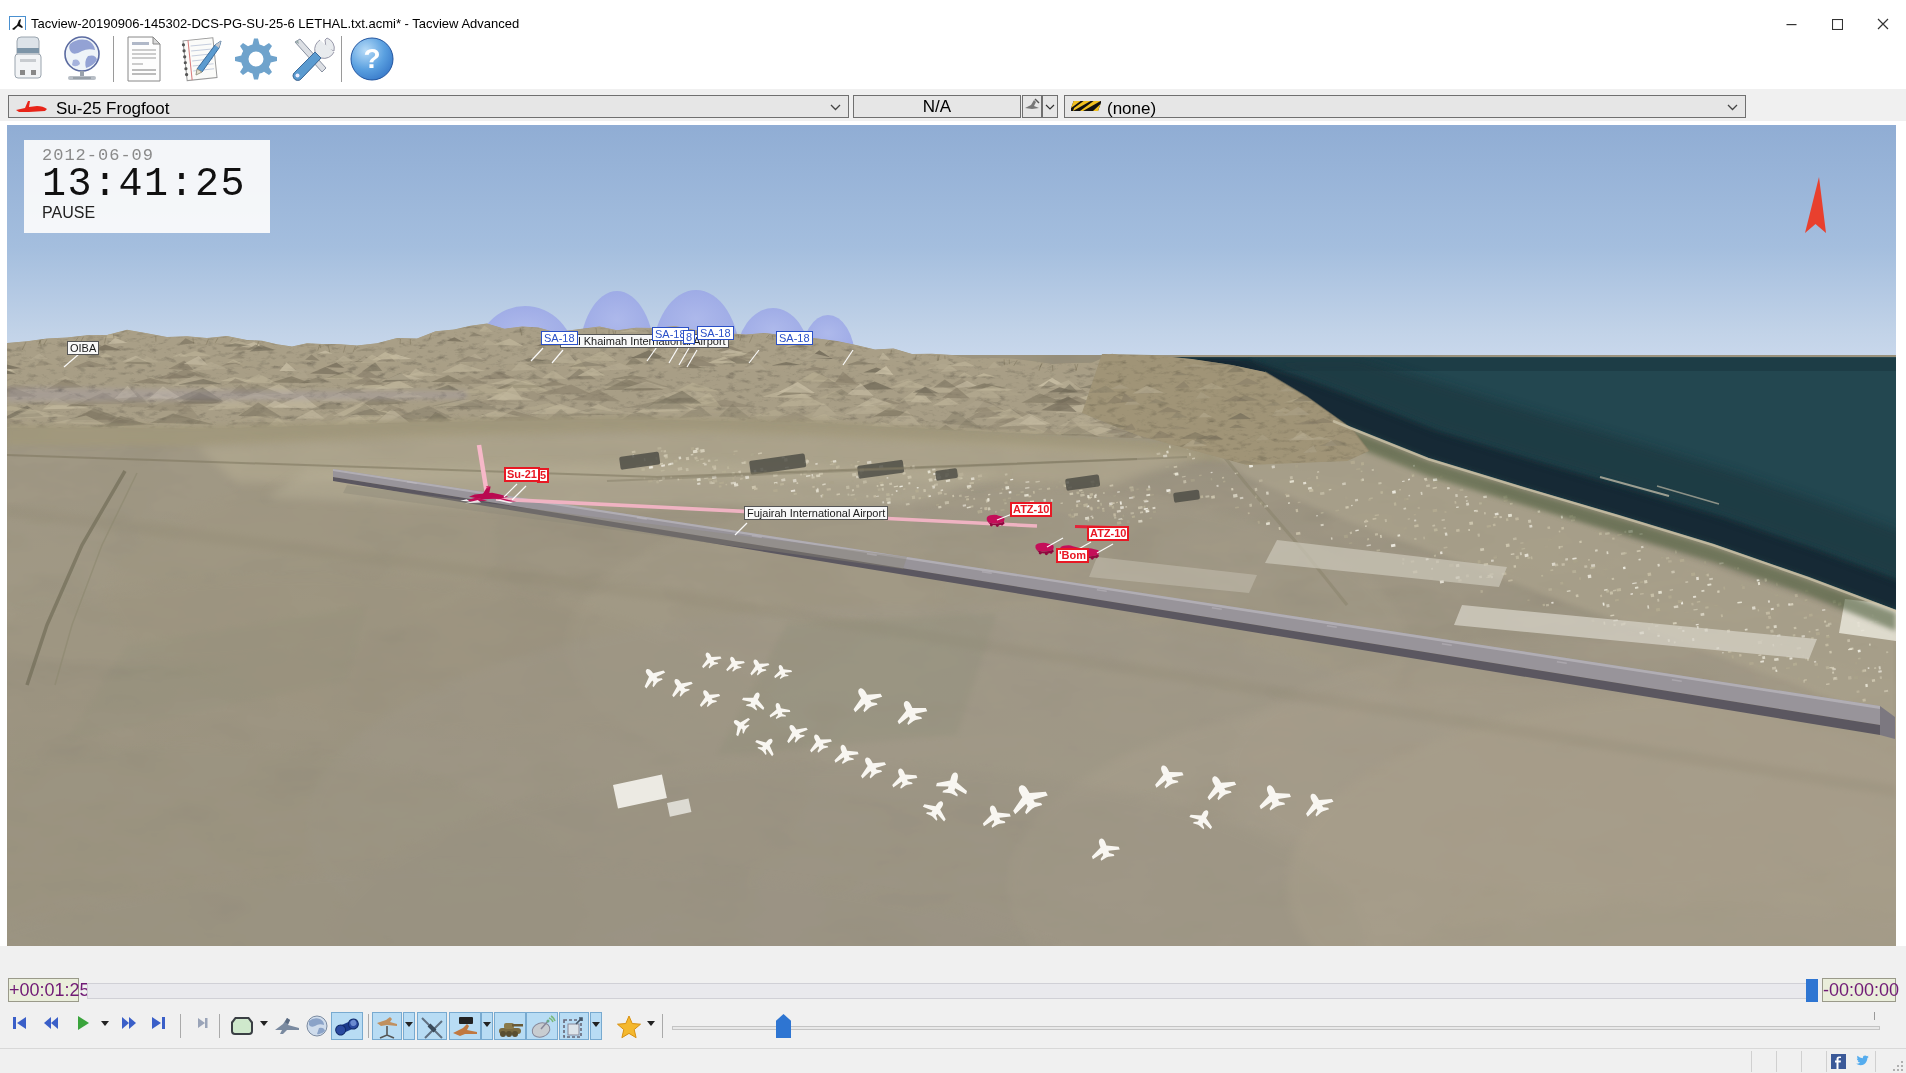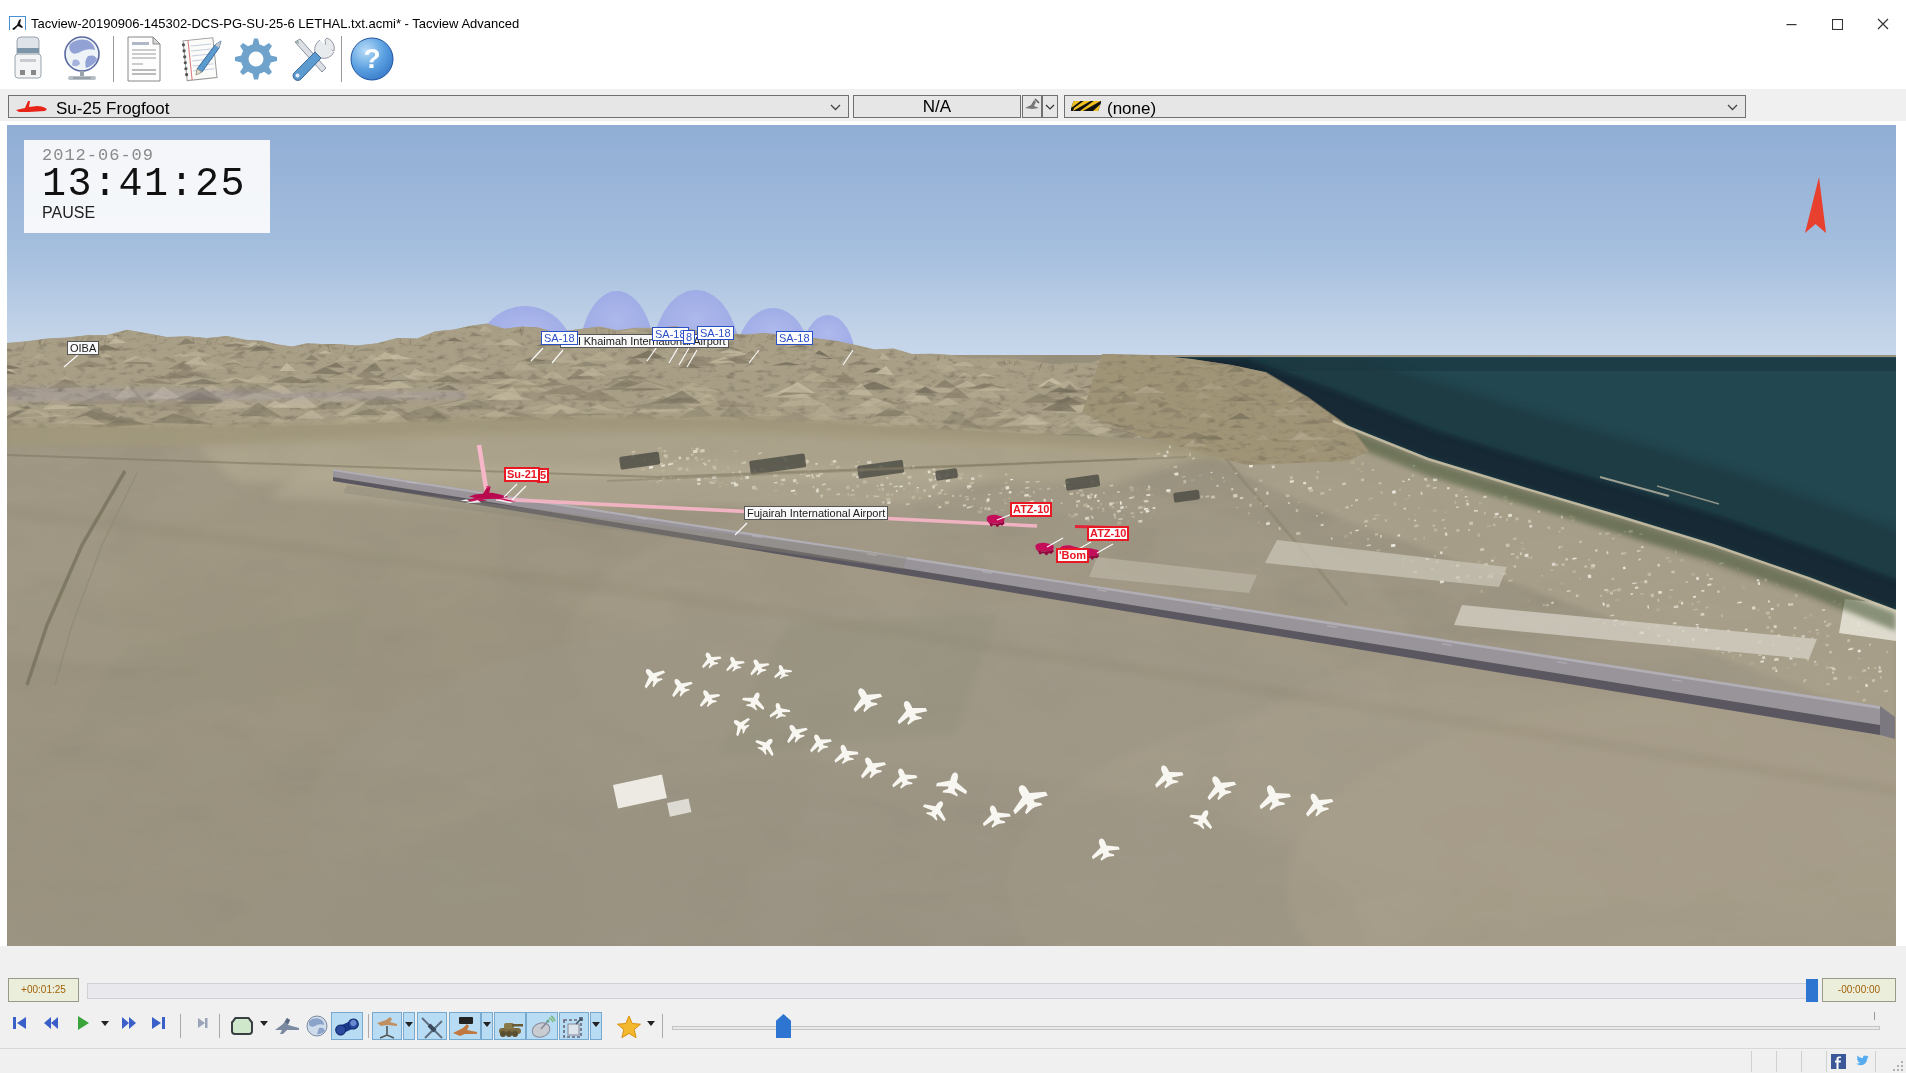--- a/index.html
+++ b/index.html
@@ -21,21 +21,21 @@
 .rlbl,.rlbl2 { position:absolute; background:#fff; border:2px solid #e81824; color:#e81824; font-size:11px; font-weight:bold; line-height:11px; padding:0 1px; white-space:nowrap; z-index:6; }
 .rlbl2 { z-index:7; }
 #timebox { position:absolute; left:24px; top:140px; width:246px; height:93px; background:rgba(252,252,252,0.92); z-index:8; padding:6px 0 0 18px; }
 #timebox .d { font-family:"Liberation Mono",monospace; font-size:17px; color:#8a8a8a; letter-spacing:1px; }
 #timebox .t { font-family:"Liberation Mono",monospace; font-size:40px; color:#111; margin-top:-3px; letter-spacing:1.5px; }
 #timebox .p { font-size:16px; color:#222; margin-top:-3px; }
 #pcb { position:absolute; left:0; top:946px; width:100%; height:127px; background:#f0f0f0; }
 #pcbtitle { position:absolute; left:7px; top:1px; width:1892px; height:20px; background:linear-gradient(#dde6f0,#c9d6e6); border:1px solid #a8b4c4; font-size:12px; color:#000; padding:2px 0 0 7px; }
 #pcbtitle .pin { position:absolute; right:46px; top:3px; }
 #pcbtitle .cls { position:absolute; right:24px; top:1px; font-size:13px; color:#333; }
-.tbox { position:absolute; top:32px; height:24px; background:#eaeedb; border:1px solid #9a9a8a; font-size:10px; color:#a16207; text-align:center; line-height:22px; }
+.tbox { position:absolute; top:32px; height:24px; background:#eaeedb; border:1px solid #9a9a8a; font-size:18px; color:#701a75; text-align:center; line-height:22px; }
 #progress { position:absolute; left:87px; top:37px; width:1726px; height:16px; background:#e9e9ed; border:1px solid #d0d0d6; }
 #progmark { position:absolute; left:1806px; top:33px; width:12px; height:23px; background:#2e75d2; }
 #pbrow { position:absolute; left:0; top:66px; width:100%; height:30px; }
 .pbtn { position:absolute; top:0; height:28px; text-align:center; padding-top:2px; }
 .pbsep { position:absolute; top:2px; width:1px; height:24px; background:#aaa; }
 #statusbar { position:absolute; left:0; top:1048px; width:100%; height:25px; background:#f0f0f0; border-top:1px solid #d8d8d8; }
 .ssep { position:absolute; top:2px; width:1px; height:21px; background:#d0d0d0; }
 </style></head>
 <body>
 <div id="win">

